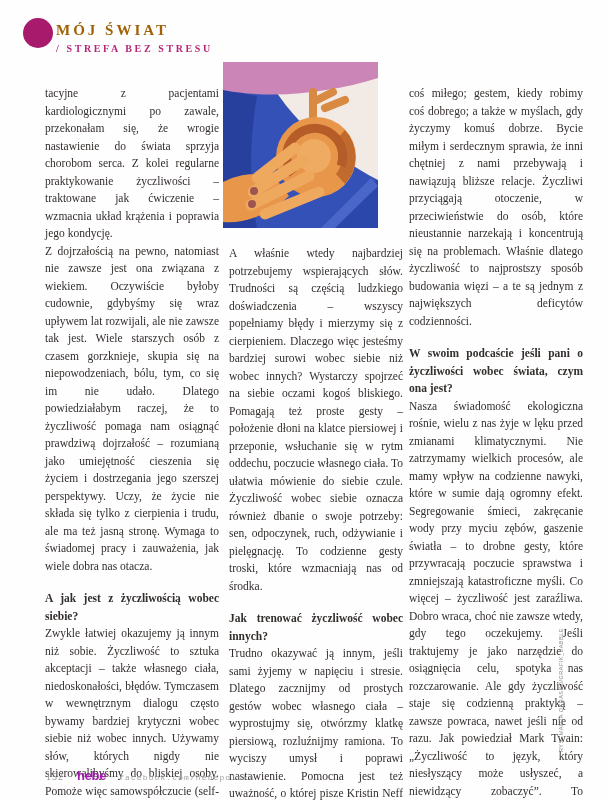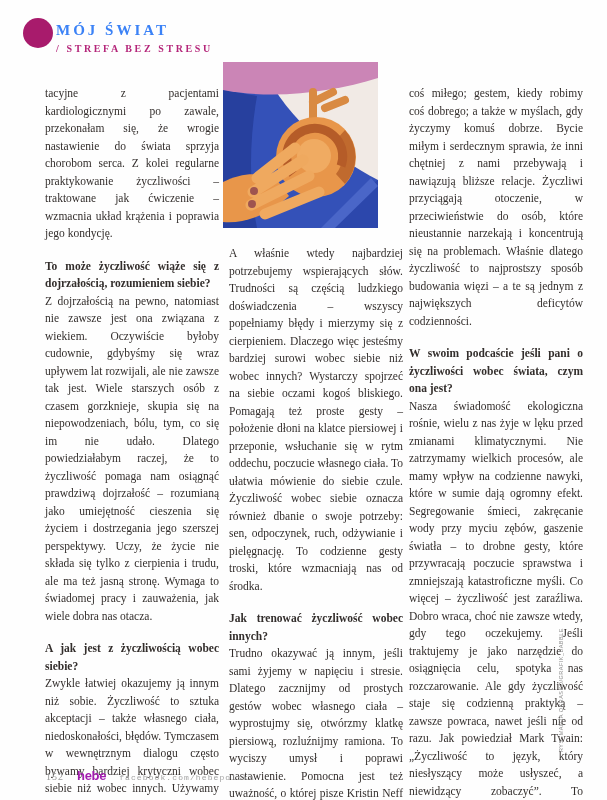--- a/index.html
+++ b/index.html
@@ -12,21 +12,21 @@
     color:#332e2c;
   }
   
   .brand-dot{
     position:absolute;left:23px;top:18px;
     width:30px;height:30px;border-radius:50%;
   }
   .header-block{position:absolute;left:56px;top:22px;}
   .section-title{
     font-family:"Liberation Serif", serif;
-    font-weight:700;font-size:15px;letter-spacing:3px;color:#3b82f6;
+    font-weight:700;font-size:15px;letter-spacing:3px;color:#a16207;
   }
   .subsection-title{
     margin-top:4px;
     font-family:Liberation Serif, serif;
     font-weight:700;font-size:10px;letter-spacing:2.6px;
   }
   
   .col{
     position:absolute;width:174px;
     font-size:11.5px;line-height:17.5px;
@@ -97,21 +97,20 @@
 
     <path fill="#e8964a" d="M0 120 C20 110 38 110 54 118 L66 134 C44 154 20 162 0 160 Z"></path>
 
     <path fill="none" stroke="#efa95f" stroke-width="11" stroke-linecap="round" d="M34 116 L72 86 M30 130 L80 98 M28 143 L86 114 M42 152 L96 130"></path>
     <circle cx="31" cy="129" r="4" fill="#7c3148" opacity="0.7"></circle>
     <circle cx="29" cy="142" r="4" fill="#7c3148" opacity="0.7"></circle>
   </svg>
 
   <div class="col" id="col-1">
       <p class="para">tacyjne z pacjentami kardiologicznymi po zawale, przekonałam się, że wrogie nastawienie do świata sprzyja chorobom serca. Z kolei regularne praktykowanie życzliwości – traktowane jak ćwiczenie – wzmacnia układ krążenia i poprawia jego kondycję.</p>
-      <p class="question">To może życzliwość wiąże się z dojrzałością, rozumieniem siebie?</p>
       <p class="para">Z dojrzałością na pewno, natomiast nie zawsze jest ona związana z wiekiem. Oczywiście byłoby cudownie, gdybyśmy się wraz upływem lat rozwijali, ale nie zawsze tak jest. Wiele starszych osób z czasem gorzknieje, skupia się na niepowodzeniach, bólu, tym, co się im nie udało. Dlatego powiedziałabym raczej, że to życzliwość pomaga nam osiągnąć prawdziwą dojrzałość – rozumianą jako umiejętność cieszenia się życiem i dostrzegania jego szerszej perspektywy. Uczy, że życie nie składa się tylko z cierpienia i trudu, ale ma też jasną stronę. Wymaga to świadomej pracy i zauważenia, jak wiele dobra nas otacza.</p>
       <p class="question">A jak jest z życzliwością wobec siebie?</p>
       <p class="para">Zwykle łatwiej okazujemy ją innym niż sobie. Życzliwość to sztuka akceptacji – także własnego ciała, niedoskonałości, błędów. Tymczasem w wewnętrznym dialogu często bywamy bardziej krytyczni wobec siebie niż wobec innych. Używamy słów, których nigdy nie skierowalibyśmy do bliskiej osoby. Pomoże więc samowspółczucie (self-compassion), koncepcja opisana przez psycholog Kristin Neff. To zachęta, by być dla siebie dobrym i empatycznym, tak jak wobec przyjaciela lub swojego dziecka. Łatwo o łagodność, gdy wszystko układa się dobrze. Trudniej – gdy pojawiają się ból, porażka, poczucie bezradności.</p>
     </div>
   <div class="col" id="col-2">
       <p class="para">A właśnie wtedy najbardziej potrzebujemy wspierających słów. Trudności są częścią ludzkiego doświadczenia – wszyscy popełniamy błędy i mierzymy się z cierpieniem. Dlaczego więc jesteśmy bardziej surowi wobec siebie niż wobec innych? Wystarczy spojrzeć na siebie oczami kogoś bliskiego. Pomagają też proste gesty – położenie dłoni na klatce piersiowej i przeponie, wsłuchanie się w rytm oddechu, poczucie własnego ciała. To ułatwia mówienie do siebie czule. Życzliwość wobec siebie oznacza również dbanie o swoje potrzeby: sen, odpoczynek, ruch, odżywianie i pielęgnację. To codzienne gesty troski, które wzmacniają nas od środka.</p>
       <p class="question">Jak trenować życzliwość wobec innych?</p>
       <p class="para">Trudno okazywać ją innym, jeśli sami żyjemy w napięciu i stresie. Dlatego zacznijmy od prostych gestów wobec własnego ciała – wyprostujmy się, otwórzmy klatkę piersiową, rozluźnijmy ramiona. To wyciszy umysł i poprawi nastawienie. Pomocna jest też uważność, o której pisze Kristin Neff – zatrzymanie się na chwilę, dostrzeżenie emocji, kolorów, zapachów wokół. Dzięki temu wracamy do „tu i teraz” i łatwiej zauważamy, że inni również mają trudne chwile. Życzliwość możemy wyrażać na wiele sposobów: słowem, gdy mówimy</p>
     </div>
   <div class="col" id="col-3">

